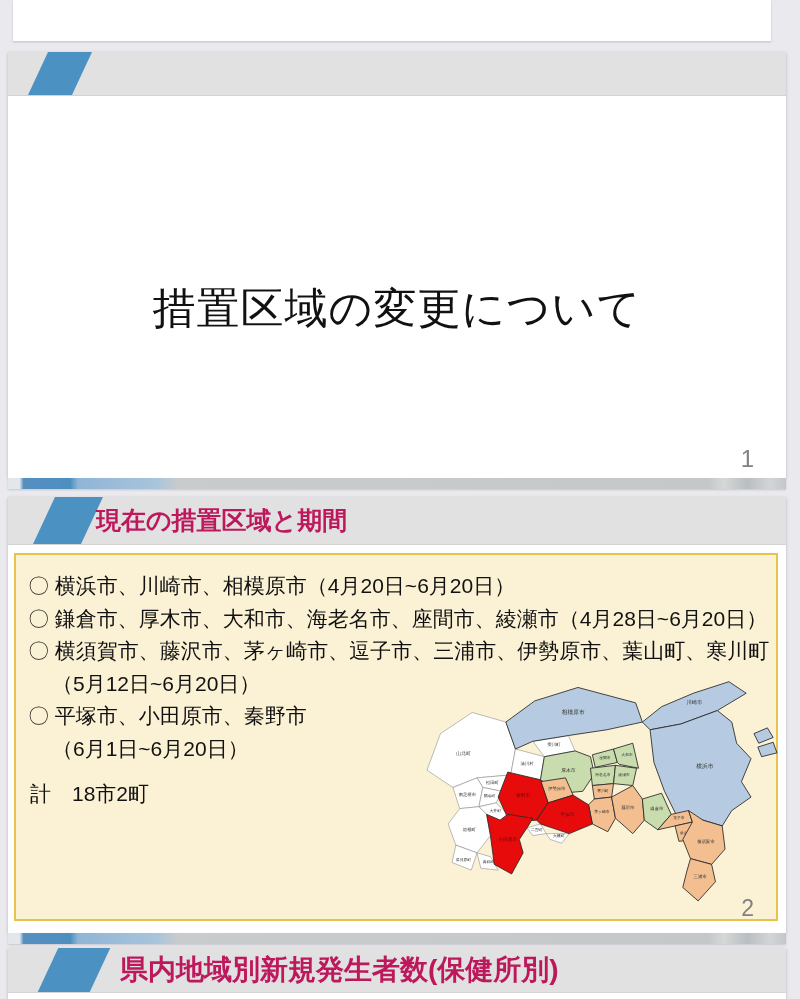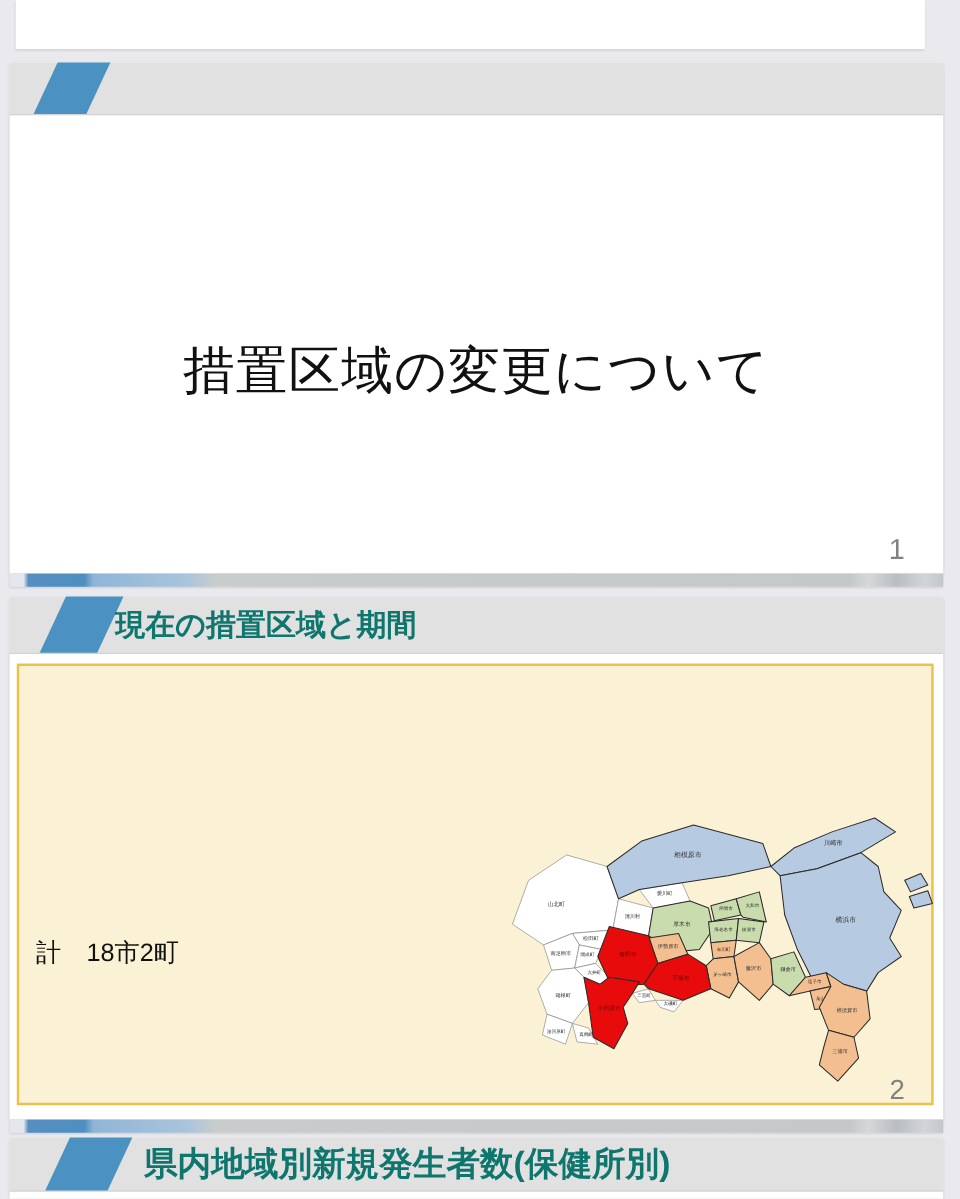--- a/index.html
+++ b/index.html
@@ -20,21 +20,21 @@
   .header-band{
     position:absolute;left:0;top:0;width:100%;
     background:#e1e1e1;border-bottom:1px solid #d2d2d2;overflow:hidden;
   }
   .slash{
     position:absolute;top:-4px;bottom:-4px;background:#4b92c3;
     transform:skewX(-25deg);
   }
   .band-title{
     position:absolute;top:0;bottom:0;display:flex;align-items:center;
-    font-weight:600;color:#0f766e;white-space:nowrap;
+    font-weight:600;color:#be185d;white-space:nowrap;
   }
   
   .s1-title{
     position:absolute;top:228px;left:0;width:100%;text-align:center;
     font-size:43px;font-weight:500;letter-spacing:1px;color:#111;
   }
   .s1-footer{
     position:absolute;left:47px;top:456px;font-size:9px;color:#666;letter-spacing:.3px;
   }
   .pgnum{position:absolute;color:#818181;font-size:24px;}
@@ -85,20 +85,28 @@
 
 <div class="gap-bar" style="top:478px;"></div>
 
 <div class="slide" style="top:497px;height:436px;">
   <div class="header-band" style="height:47px;">
     <div class="slash" style="left:36px;width:48px;"></div>
     <div class="band-title" style="left:88px;font-size:25px;">現在の措置区域と期間</div>
   </div>
 
   <div class="measure-box">
+    <div class="measure-list">
+        <div class="m-line">〇 横浜市、川崎市、相模原市（4月20日~6月20日）</div>
+        <div class="m-line">〇 鎌倉市、厚木市、大和市、海老名市、座間市、綾瀬市（4月28日~6月20日）</div>
+        <div class="m-line">〇 横須賀市、藤沢市、茅ヶ崎市、逗子市、三浦市、伊勢原市、葉山町、寒川町</div>
+        <div class="m-line indent">（5月12日~6月20日）</div>
+        <div class="m-line">〇 平塚市、小田原市、秦野市</div>
+        <div class="m-line indent">（6月1日~6月20日）</div>
+      </div>
     <div class="total-line">計　18市2町</div>
     <div class="map-wrap">
       <svg viewBox="0 0 380 260">
           <polygon points="8,100 22,62 55,40 90,50 100,78 95,105 60,108 35,118" fill="#ffffff" stroke="#8a8a8a" stroke-width="0.6" stroke-linejoin="round"></polygon>
           <text x="46" y="84" text-anchor="middle" font-size="5" fill="#333">山北町</text>
           <polygon points="60,108 95,105 86,122 66,118" fill="#ffffff" stroke="#8a8a8a" stroke-width="0.6" stroke-linejoin="round"></polygon>
           <text x="76" y="114" text-anchor="middle" font-size="4.5" fill="#333">松田町</text>
           <polygon points="35,118 60,108 66,118 62,138 42,140" fill="#ffffff" stroke="#8a8a8a" stroke-width="0.6" stroke-linejoin="round"></polygon>
           <text x="50" y="127" text-anchor="middle" font-size="4.5" fill="#333">南足柄市</text>
           <polygon points="66,118 86,122 80,134 62,138" fill="#ffffff" stroke="#8a8a8a" stroke-width="0.6" stroke-linejoin="round"></polygon>

